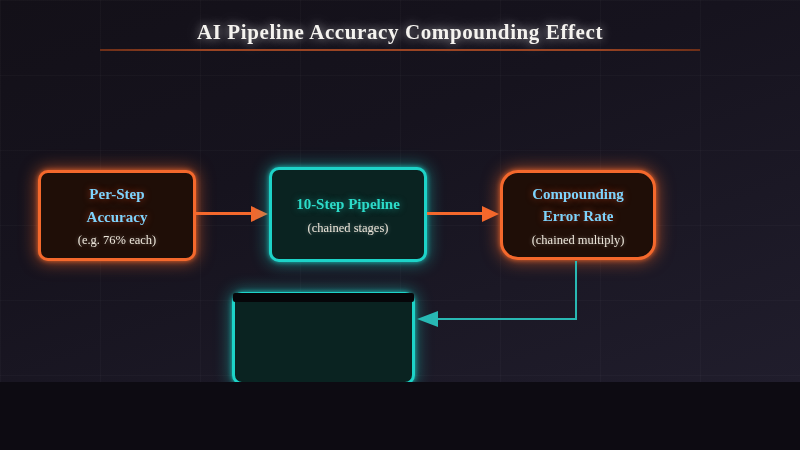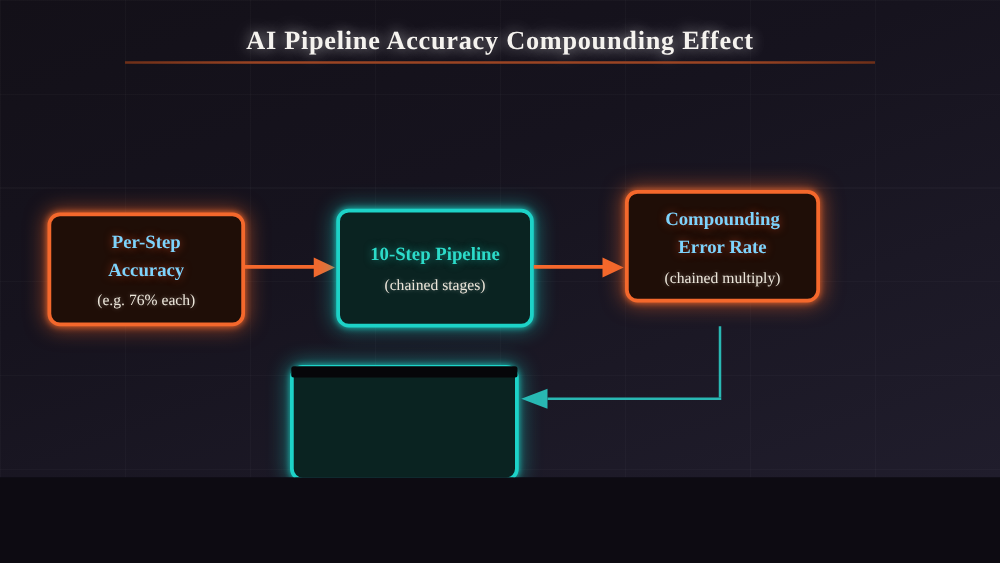--- a/index.html
+++ b/index.html
@@ -125,21 +125,21 @@
   <div class="node teal" style="left:269px; top:167px; width:158px; height:95px;">
     <div class="node-title">10-Step Pipeline</div>
     <div class="node-sub">(chained stages)</div>
   </div>
 
   <div>
     <div class="h-line orange-line" style="left:427px; top:212px; width:56px;"></div>
     <div class="tri tri-right orange-tri" style="left:482px; top:206px;"></div>
   </div>
 
-  <div class="node orange" style="left:500px; top:152px; width:156px; height:90px;">
+  <div class="node orange" style="left:500px; top:170px; width:156px; height:90px;border-radius:18px;">
     <div class="node-title">Compounding Error Rate</div>
     <div class="node-sub">(chained multiply)</div>
   </div>
 
   <div>
     <div class="v-line teal-line" style="left:575px; top:261px; height:57px;"></div>
     <div class="h-line teal-line" style="left:438px; top:318px; width:139px;"></div>
     <div class="tri tri-left teal-tri" style="left:417px; top:311px;"></div>
   </div>
 

